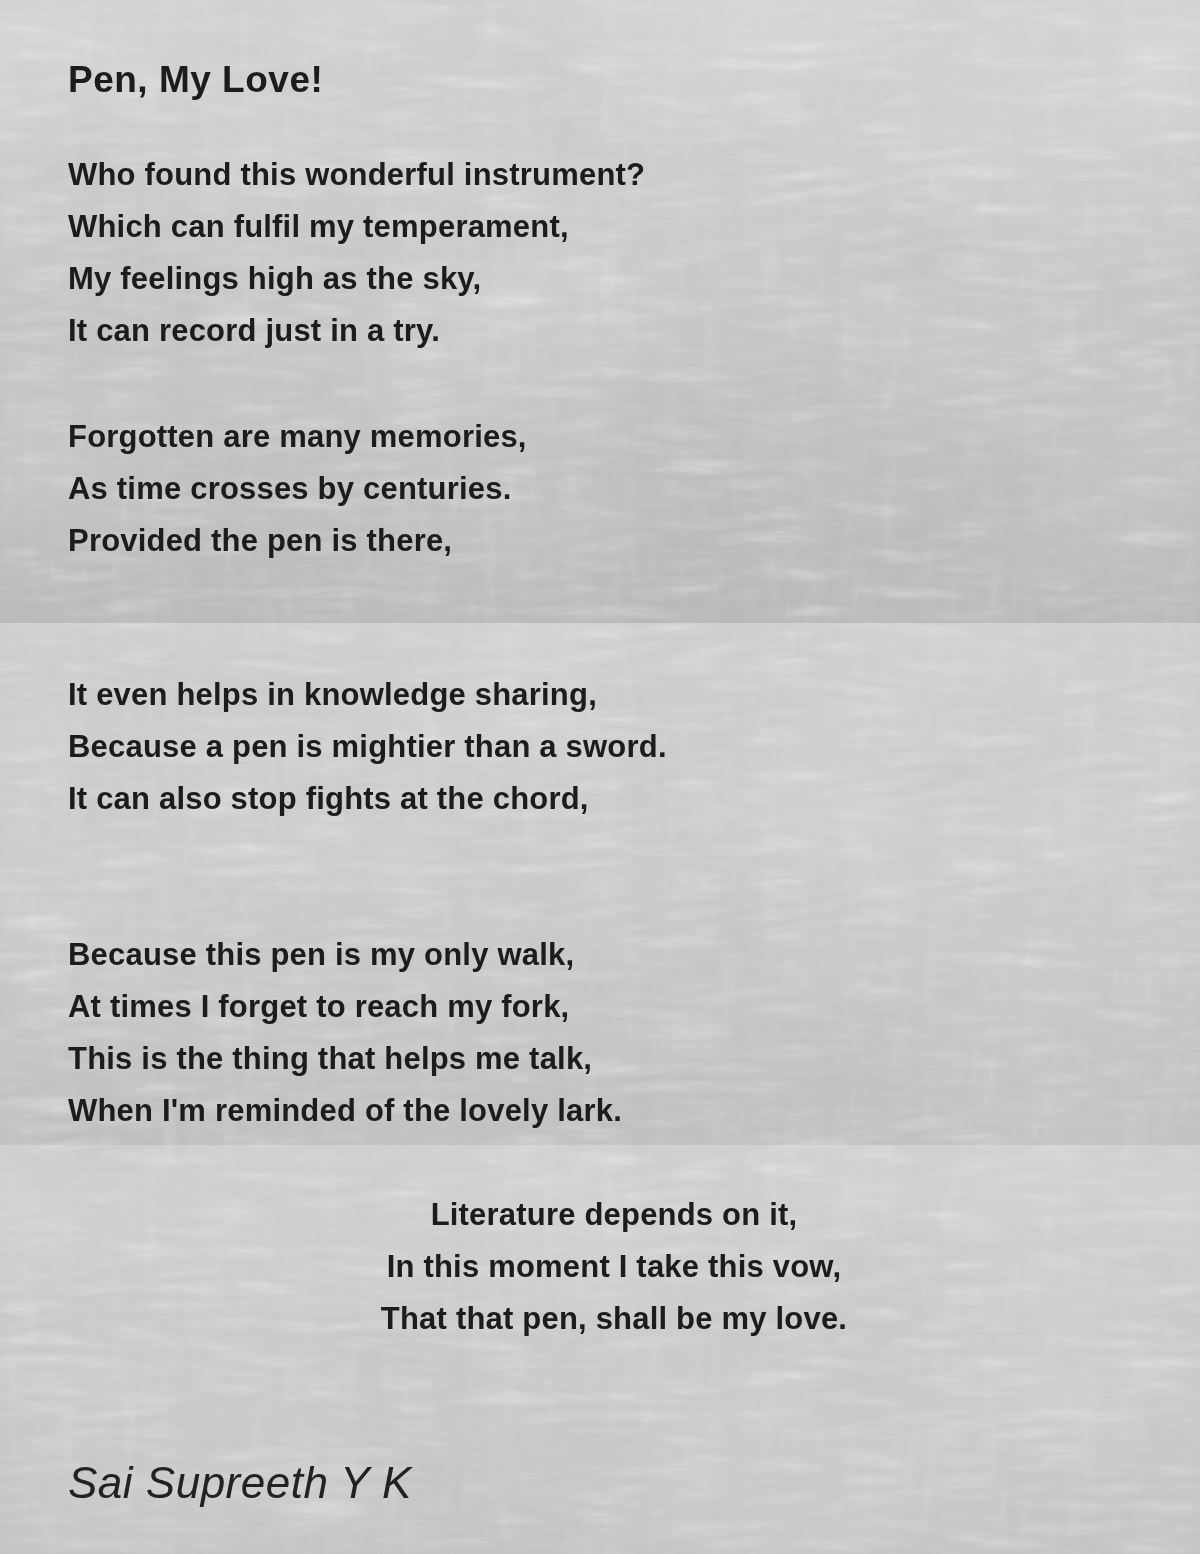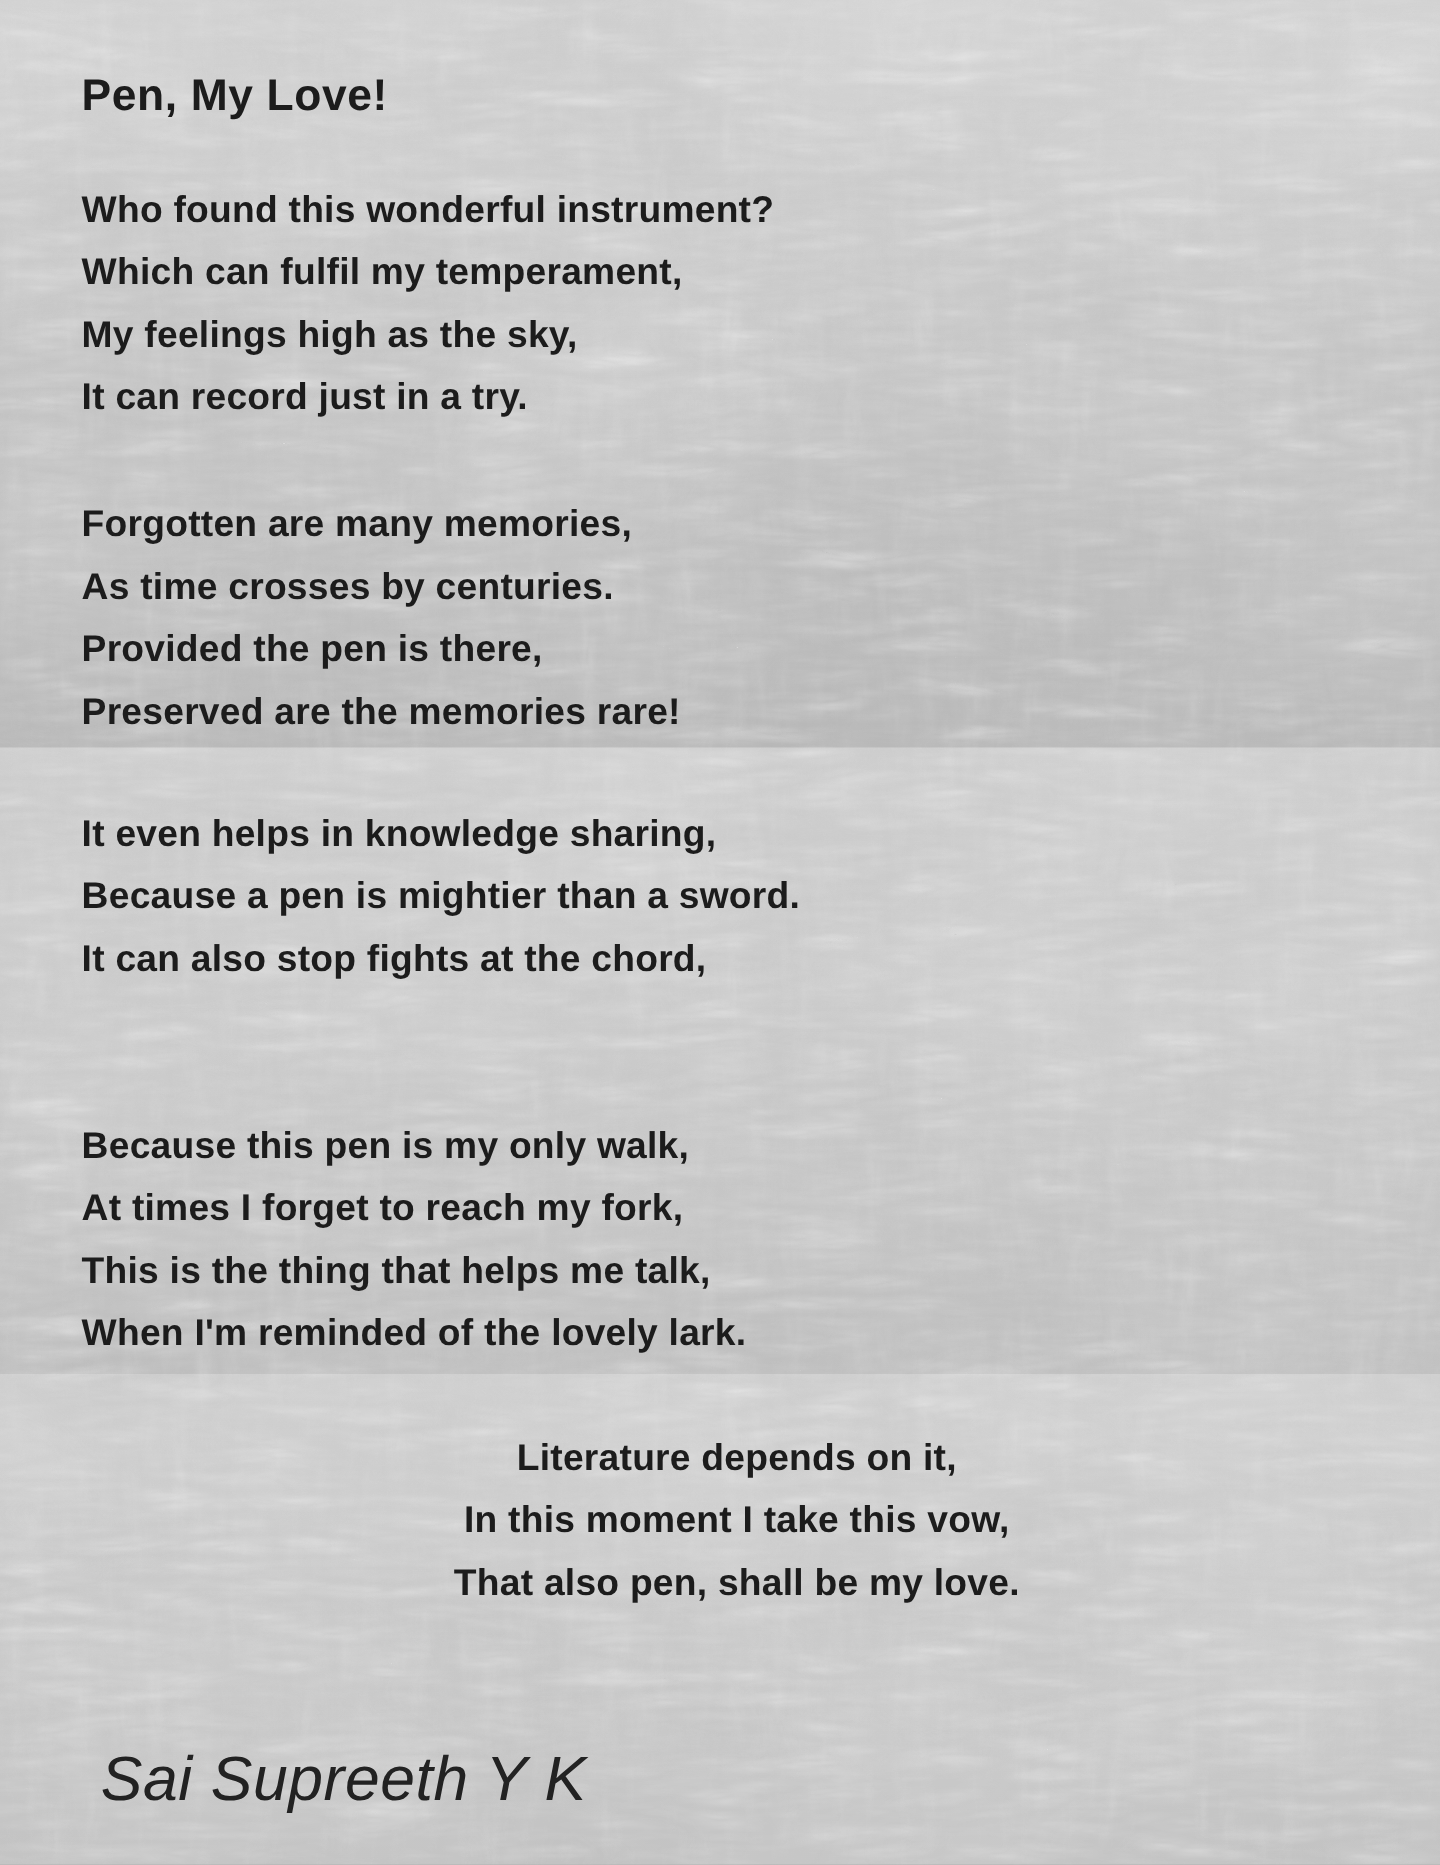--- a/index.html
+++ b/index.html
@@ -53,27 +53,26 @@
   }
   .stanza-1 { top: 149px; }
   .stanza-2 { top: 411px; }
   .stanza-3 { top: 669px; }
   .stanza-4 { top: 929px; }
   .stanza-5 { top: 1189px; text-align: center; }
   .poem-author {
     position: absolute;
     left: 68px;
     top: 1459px;
-    font-size: 52px;
+    font-size: 44px;
     line-height: 48px;
     font-weight: 400;
     font-style: italic;
     letter-spacing: 0.5px;
     color: var(--author_text, #222222);
-    margin-left: 16px;
   }
 </style>
 </head>
 <body>
 
 <div class="page">
 
   <svg class="bg-svg" width="1200" height="1554" viewBox="0 0 1200 1554" xmlns="http://www.w3.org/2000/svg" aria-hidden="true">
     <defs>
       <linearGradient id="band1" x1="0" y1="0" x2="0" y2="1">
@@ -133,38 +132,37 @@
       <div class="poem-line">Who found this wonderful instrument?</div>
       <div class="poem-line">Which can fulfil my temperament,</div>
       <div class="poem-line">My feelings high as the sky,</div>
       <div class="poem-line">It can record just in a try.</div>
     </div>
 
     <div class="stanza stanza-2">
       <div class="poem-line">Forgotten are many memories,</div>
       <div class="poem-line">As time crosses by centuries.</div>
       <div class="poem-line">Provided the pen is there,</div>
-      <div class="poem-line">Preserved are the memories rare!</div>
     </div>
 
     <div class="stanza stanza-3">
       <div class="poem-line">It even helps in knowledge sharing,</div>
       <div class="poem-line">Because a pen is mightier than a sword.</div>
       <div class="poem-line">It can also stop fights at the chord,</div>
     </div>
 
     <div class="stanza stanza-4">
       <div class="poem-line">Because this pen is my only walk,</div>
       <div class="poem-line">At times I forget to reach my fork,</div>
       <div class="poem-line">This is the thing that helps me talk,</div>
       <div class="poem-line">When I'm reminded of the lovely lark.</div>
     </div>
 
     <div class="stanza stanza-5">
       <div class="poem-line">Literature depends on it,</div>
       <div class="poem-line">In this moment I take this vow,</div>
-      <div class="poem-line">That also pen, shall be my love.</div>
+      <div class="poem-line">That that pen, shall be my love.</div>
     </div>
 
     <div class="poem-author">Sai Supreeth Y K</div>
 
   </div>
 </div>
 
 </body></html>

